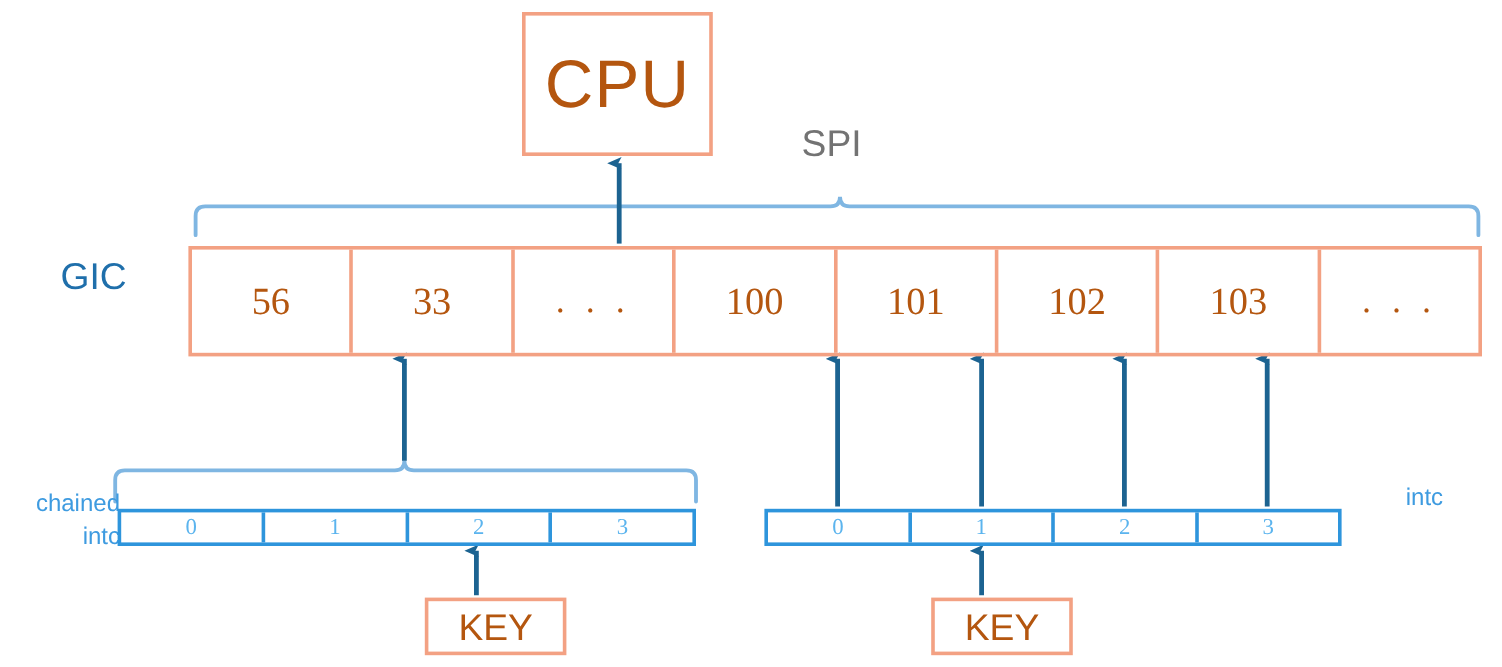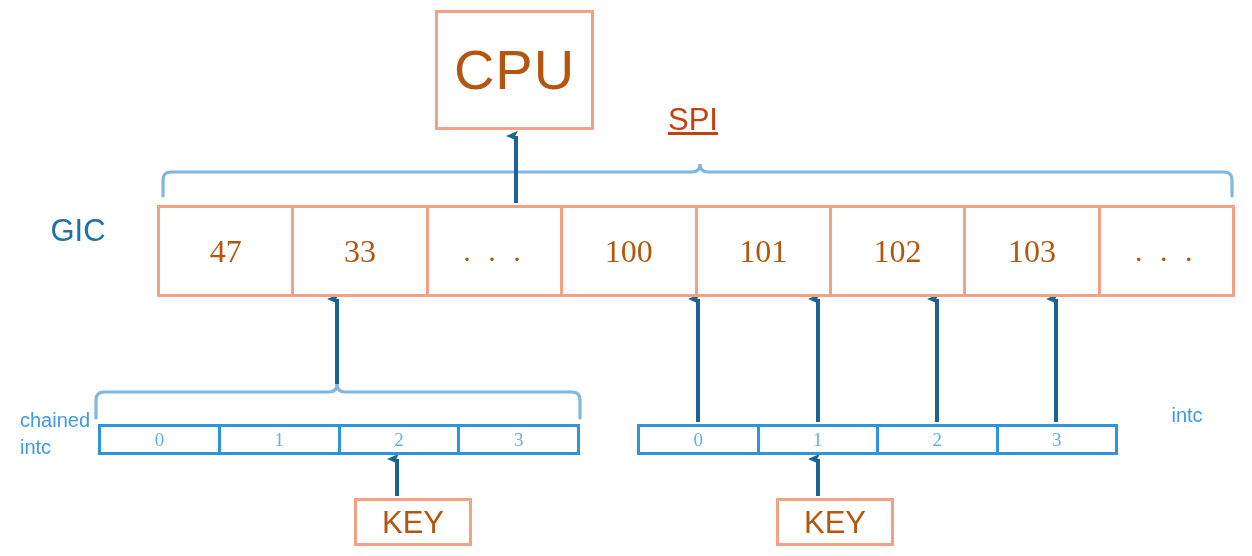--- a/index.html
+++ b/index.html
@@ -123,32 +123,31 @@
     color: #5BB4EE;
   }
   .intc-cell:last-child { border-right: none; }
 
   .intc-label {
     position: absolute;
     font-size: 20px;
     line-height: 1.35;
     color: #3E9BE0;
   }
-  .intc-label.chained   { left: 20px;    top: 407px; width: 90px;  text-align: left; }
+  .intc-label.chained   { left: 10px;    top: 407px; width: 90px;  text-align: right; }
   .intc-label.hierarchy { left: 1128px; top: 402px; width: 118px; text-align: center; }
 
   
   .spi-label {
     position: absolute;
     left: 668px;
     top: 104px;
     font-size: 31px;
-    color: #c2410c;
+    color: #737373;
     line-height: 1;
-    text-decoration: underline;
   }
 </style>
 </head>
 <body>
 
 <div id="diagram">
 
   <svg id="svg-layer" viewBox="0 0 1252 556">
     <defs>
       <marker id="arrowDark" markerWidth="12" markerHeight="12" refX="5.2" refY="10" orient="auto" markerUnits="userSpaceOnUse">
@@ -180,21 +179,21 @@
     <span class="cpu-label">CPU</span>
   </div>
 
   <div class="spi-label">SPI</div>
 
   <div class="gic-label">
     <div>GIC</div>
   </div>
 
   <div class="gic-row">
-    <div class="gic-cell">47</div>
+    <div class="gic-cell">56</div>
     <div class="gic-cell">33</div>
     <div class="gic-cell ellipsis">. . .</div>
     <div class="gic-cell">100</div>
     <div class="gic-cell">101</div>
     <div class="gic-cell">102</div>
     <div class="gic-cell">103</div>
     <div class="gic-cell ellipsis">. . .</div>
   </div>
 
   <div class="intc-label chained">

